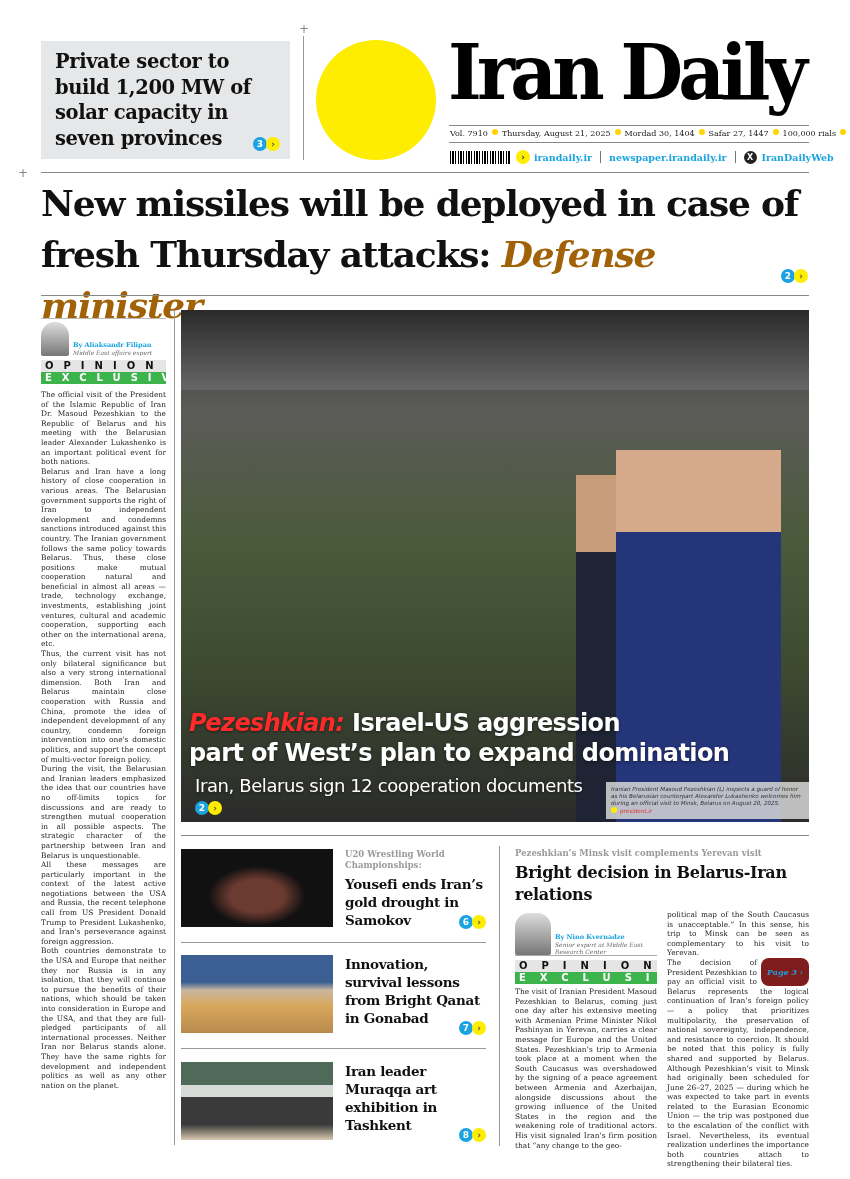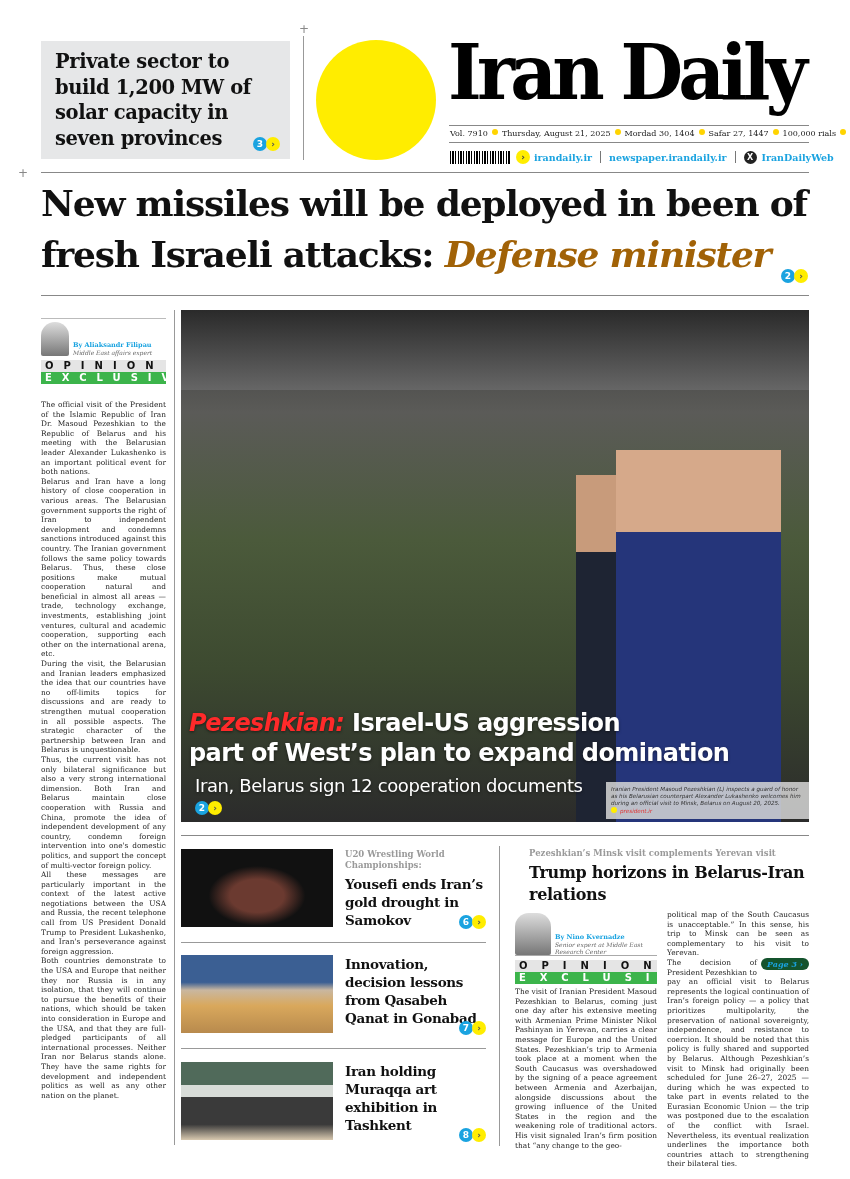--- a/index.html
+++ b/index.html
@@ -30,21 +30,21 @@
 .leftcol{left:41px;top:310px;width:125px}
 .op-title{font-family:"DejaVu Serif",serif;font-weight:bold;font-size:15px;line-height:18px;color:#111;letter-spacing:-0.4px}
 .byline{display:flex;align-items:flex-end;margin-top:8px;border-top:1px solid #bbb;padding-top:2px;height:38px}
 .avatar{width:28px;height:34px;background:linear-gradient(#ddd,#777);border-radius:14px 14px 2px 2px;margin-right:4px;flex:none}
 .by{font:bold 6.5px "DejaVu Serif",serif;color:#1aa3e0}
 .role{font:italic 6px "DejaVu Serif",serif;color:#666}
 .tag{margin-top:4px}
 .tag div{font:bold 10px "DejaVu Sans",sans-serif;letter-spacing:10px;padding-left:4px;height:12px;line-height:12px;white-space:nowrap;overflow:hidden}
 .tag .o{background:#e5e5e5;color:#111}
 .tag .e{background:#3cb44b;color:#fff}
-.body{font-family:"DejaVu Serif",serif;font-size:7.4px;line-height:9.6px;color:#222;text-align:justify;margin-top:16px}
+.body{font-family:"DejaVu Serif",serif;font-size:7.4px;line-height:9.6px;color:#222;text-align:justify;margin-top:6px}
 .body p{margin:0}
 .vrule2{left:174px;top:310px;width:1px;height:835px;background:#999}
 .hero{left:181px;top:310px;width:628px;height:512px;background:linear-gradient(180deg,#3a3a3a 0%,#5b5b58 20%,#4b5a3b 45%,#3d4a30 70%,#2b2b2b 100%);overflow:hidden}
 .hero .band{position:absolute;left:0;right:0;top:0;height:80px;background:linear-gradient(#2a2a2a,#666)}
 .hero .p1{position:absolute;left:395px;top:165px;width:150px;height:350px;background:linear-gradient(#c89b7b 0 22%,#1e2433 22%)}
 .hero .p2{position:absolute;left:435px;top:140px;width:165px;height:375px;background:linear-gradient(#d6a98a 0 22%,#25357a 22%)}
 .hero-h{position:absolute;left:8px;top:398px;font-family:"DejaVu Sans",sans-serif;font-weight:bold;font-size:24px;line-height:30px;color:#fff;letter-spacing:-0.6px;text-shadow:0 1px 3px rgba(0,0,0,.5)}
 .hero-h .red{color:#ff2a2a;font-style:italic}
 .hero-sub{position:absolute;left:14px;top:465px;font:18px "DejaVu Sans",sans-serif;color:#fff;letter-spacing:-0.4px;text-shadow:0 1px 3px rgba(0,0,0,.5)}
 .hero-pg{position:absolute;left:14px;top:491px}
@@ -53,27 +53,27 @@
 .caption .yd{display:inline-block;width:6px;height:6px;border-radius:50%;background:#ffed00;margin-right:3px}
 .hr5{left:181px;top:835px;width:628px;height:1px;background:#888}
 .vrule3{left:499px;top:846px;width:1px;height:300px;background:#999}
 .story{position:absolute;left:181px;width:305px}
 .story .img{position:absolute;left:0;top:0;width:152px;height:78px}
 .story .txt{position:absolute;left:164px;top:0;width:141px}
 .kicker{font:bold 8.5px "DejaVu Serif",serif;color:#999;line-height:11px}
 .sh{font:bold 13.5px "DejaVu Serif",serif;line-height:18px;color:#111;letter-spacing:-0.3px}
 .story .pg{position:absolute;right:0}
 .hrs{position:absolute;left:181px;width:305px;height:1px;background:#999}
-.right{left:529px;top:848px;width:294px}
+.right{left:515px;top:848px;width:294px}
 .rk{font:bold 8.5px "DejaVu Serif",serif;color:#999}
 .rh{font:bold 16px "DejaVu Serif",serif;line-height:22px;color:#111;margin-top:4px;letter-spacing:-0.3px}
 .rcol1{position:absolute;left:515px;top:910px;width:142px}
 .rcol2{position:absolute;left:667px;top:910px;width:142px}
 .rbody{font-family:"DejaVu Serif",serif;font-size:7.4px;line-height:9.6px;color:#222;text-align:justify}
-.page3{display:inline-flex;align-items:flex-end;background:#14532d;border-radius:8px;padding:1px 6px;font:italic bold 8px "DejaVu Serif",serif;color:#1aa3e0;float:right;margin:0 0 0 4px}
+.page3{display:inline-flex;align-items:flex-end;background:#7f1d1d;border-radius:8px;padding:9px 6px;font:italic bold 8px "DejaVu Serif",serif;color:#1aa3e0;float:right;margin:0 0 0 4px}
 </style>
 </head>
 <body>
 
 <span class="abs cross" style="left:299px;top:22px">+</span>
 <span class="abs cross" style="left:18px;top:166px">+</span>
 
 <div class="abs teaser">
   <h2>Private sector to build 1,200 MW of solar capacity in seven provinces</h2>
   <span class="pg" style="position:absolute;right:10px;bottom:8px">
@@ -105,21 +105,21 @@
   <span>irandaily.ir</span>
   <span class="sep"></span>
   <span>newspaper.irandaily.ir</span>
   <span class="sep"></span>
   <span class="xic">X</span>
   <span>IranDailyWeb</span>
 </div>
 <div class="abs hr3"></div>
 
 <div class="abs headline">
-  <span>New missiles will be deployed in been of fresh Israeli attacks: </span><i>Defense minister</i>
+  <span>New missiles will be deployed in case of fresh Thursday attacks: </span><i>Defense minister</i>
 </div>
 <span class="abs pg" style="left:781px;top:269px">
   <span class="n">2</span>
     <span class="a">›</span>
 </span>
 <div class="abs hr4"></div>
 
 <div class="abs leftcol">
   <div class="byline">
     <div class="avatar"></div>
@@ -128,22 +128,22 @@
       <div class="role">Middle East affairs expert</div>
     </div>
   </div>
   <div class="tag">
     <div class="o">OPINION</div>
     <div class="e">EXCLUSIVE</div>
   </div>
   <div class="body">
     <p> The official visit of the President of the Islamic Republic of Iran Dr. Masoud Pezeshkian to the Republic of Belarus and his meeting with the Belarusian leader Alexander Lukashenko is an important political event for both nations.</p>
     <p>Belarus and Iran have a long history of close cooperation in various areas. The Belarusian government supports the right of Iran to independent development and condemns sanctions introduced against this country. The Iranian government follows the same policy towards Belarus. Thus, these close positions make mutual cooperation natural and beneficial in almost all areas — trade, technology exchange, investments, establishing joint ventures, cultural and academic cooperation, supporting each other on the international arena, etc.</p>
+    <p>Thus, the current visit has not only bilateral significance but also a very strong international dimension. Both Iran and Belarus maintain close cooperation with Russia and China, promote the idea of independent development of any country, condemn foreign intervention into one's domestic politics, and support the concept of multi-vector foreign policy.</p>
     <p>During the visit, the Belarusian and Iranian leaders emphasized the idea that our countries have no off-limits topics for discussions and are ready to strengthen mutual cooperation in all possible aspects. The strategic character of the partnership between Iran and Belarus is unquestionable.</p>
-    <p>Thus, the current visit has not only bilateral significance but also a very strong international dimension. Both Iran and Belarus maintain close cooperation with Russia and China, promote the idea of independent development of any country, condemn foreign intervention into one's domestic politics, and support the concept of multi-vector foreign policy.</p>
     <p>All these messages are particularly important in the context of the latest active negotiations between the USA and Russia, the recent telephone call from US President Donald Trump to President Lukashenko, and Iran's perseverance against foreign aggression.</p>
     <p>Both countries demonstrate to the USA and Europe that neither they nor Russia is in any isolation, that they will continue to pursue the benefits of their nations, which should be taken into consideration in Europe and the USA, and that they are full-pledged participants of all international processes. Neither Iran nor Belarus stands alone. They have the same rights for development and independent politics as well as any other nation on the planet.</p>
   </div>
 </div>
 <div class="abs vrule2"></div>
 
 <div class="abs hero">
   <div class="band"></div>
   <div class="p1"></div>
   <div class="p2"></div>
@@ -172,45 +172,45 @@
   <span class="pg" style="bottom:0">
     <span class="n">6</span>
       <span class="a">›</span>
   </span>
 </div>
 <div class="hrs" style="top:942px"></div>
 
 <div class="story" style="top:955px;height:80px">
   <div class="img" style="background:linear-gradient(#3b5f93 0 35%,#c9b7a0 45%,#d9a85c 65%,#b88a4d)"></div>
   <div class="txt">
-    <div class="sh">Innovation, decision lessons from Qasabeh Qanat in Gonabad</div>
+    <div class="sh">Innovation, survival lessons from Bright Qanat in Gonabad</div>
   </div>
   <span class="pg" style="bottom:0">
     <span class="n">7</span>
       <span class="a">›</span>
   </span>
 </div>
 <div class="hrs" style="top:1048px"></div>
 
 <div class="story" style="top:1062px;height:80px">
   <div class="img" style="background:linear-gradient(#506a5a 0 30%,#d8dcd8 30% 45%,#3a3a3a 45% 80%,#d9c9b0)"></div>
   <div class="txt">
-    <div class="sh">Iran holding Muraqqa art exhibition in Tashkent</div>
+    <div class="sh">Iran leader Muraqqa art exhibition in Tashkent</div>
   </div>
   <span class="pg" style="bottom:0">
     <span class="n">8</span>
       <span class="a">›</span>
   </span>
 </div>
 
 <div class="abs vrule3"></div>
 
 <div class="abs right">
   <div class="rk">Pezeshkian’s Minsk visit complements Yerevan visit</div>
-  <div class="rh">Trump horizons in Belarus-Iran relations</div>
+  <div class="rh">Bright decision in Belarus-Iran relations</div>
 </div>
 
 <div class="rcol1">
   <div style="display:flex;align-items:flex-end;height:46px;border-bottom:1px solid #aaa">
     <div class="avatar" style="width:36px;height:42px"></div>
     <div>
       <div class="by">By Nino Kvernadze</div>
       <div class="role">Senior expert at Middle East Research Center</div>
     </div>
   </div>

